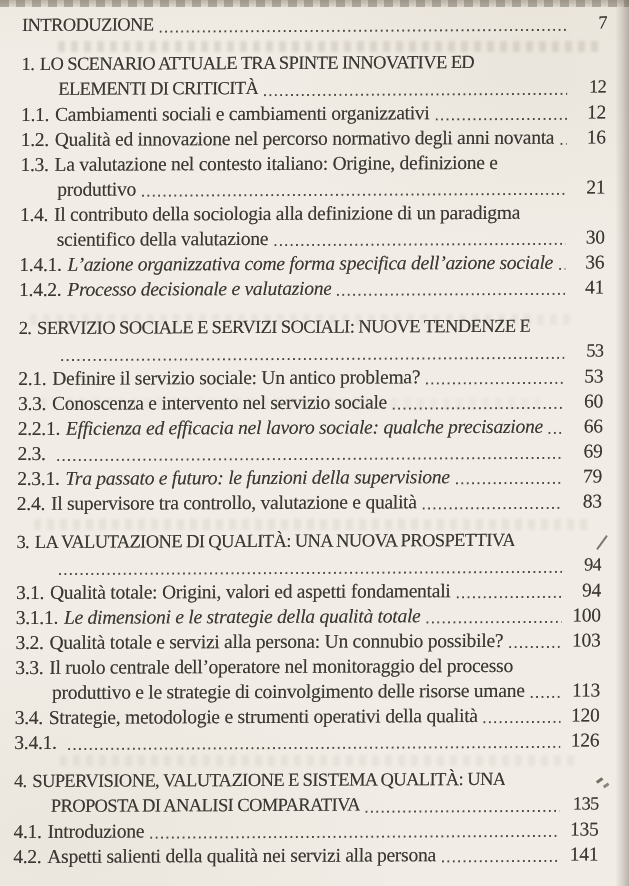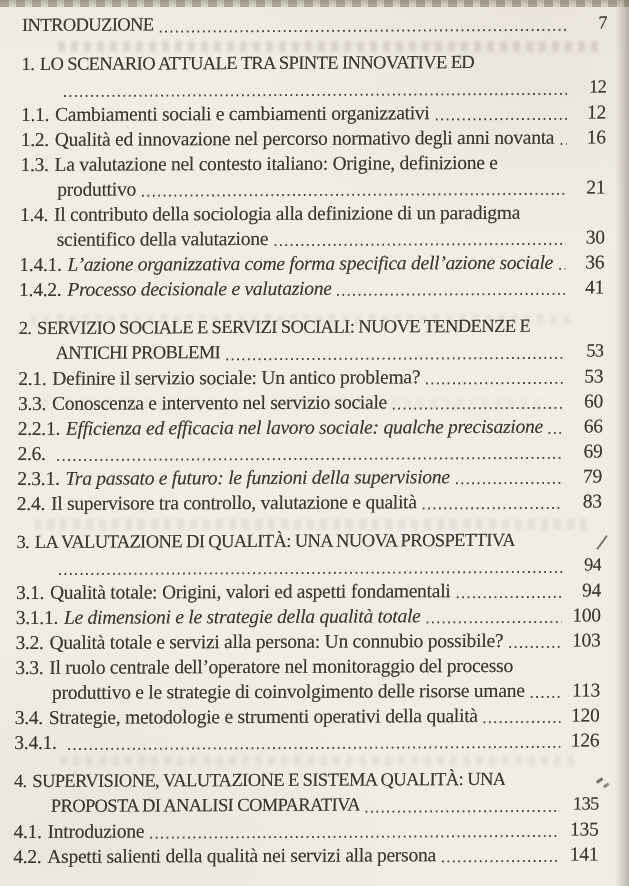--- a/index.html
+++ b/index.html
@@ -105,20 +105,21 @@
       <span class="pg">7</span>
     </div>
   </div>
 
   <div class="entry caps sect">
     <div class="line">
       <span class="pfx">1.</span>
       <span class="txt">LO SCENARIO ATTUALE TRA SPINTE INNOVATIVE ED</span>
     </div>
     <div class="line cont">
+      <span class="txt">ELEMENTI DI CRITICITÀ</span>
       <span class="leader"></span>
       <span class="pg">12</span>
     </div>
   </div>
 
   <div class="entry">
     <div class="line">
       <span class="pfx">1.1.</span>
       <span class="txt">Cambiamenti sociali e cambiamenti organizzativi</span>
       <span class="leader"></span>
@@ -176,21 +177,20 @@
       <span class="pg">41</span>
     </div>
   </div>
 
   <div class="entry caps sect">
     <div class="line">
       <span class="pfx">2.</span>
       <span class="txt">SERVIZIO SOCIALE E SERVIZI SOCIALI: NUOVE TENDENZE E</span>
     </div>
     <div class="line cont">
-      <span class="txt">ANTICHI PROBLEMI</span>
       <span class="leader"></span>
       <span class="pg">53</span>
     </div>
   </div>
 
   <div class="entry">
     <div class="line">
       <span class="pfx">2.1.</span>
       <span class="txt">Definire il servizio sociale: Un antico problema?</span>
       <span class="leader"></span>
@@ -211,21 +211,21 @@
     <div class="line">
       <span class="pfx">2.2.1.</span>
       <span class="txt">Efficienza ed efficacia nel lavoro sociale: qualche precisazione</span>
       <span class="leader"></span>
       <span class="pg">66</span>
     </div>
   </div>
 
   <div class="entry">
     <div class="line">
-      <span class="pfx">2.6.</span>
+      <span class="pfx">2.3.</span>
       <span class="leader"></span>
       <span class="pg">69</span>
     </div>
   </div>
 
   <div class="entry it">
     <div class="line">
       <span class="pfx">2.3.1.</span>
       <span class="txt">Tra passato e futuro: le funzioni della supervisione</span>
       <span class="leader"></span>

